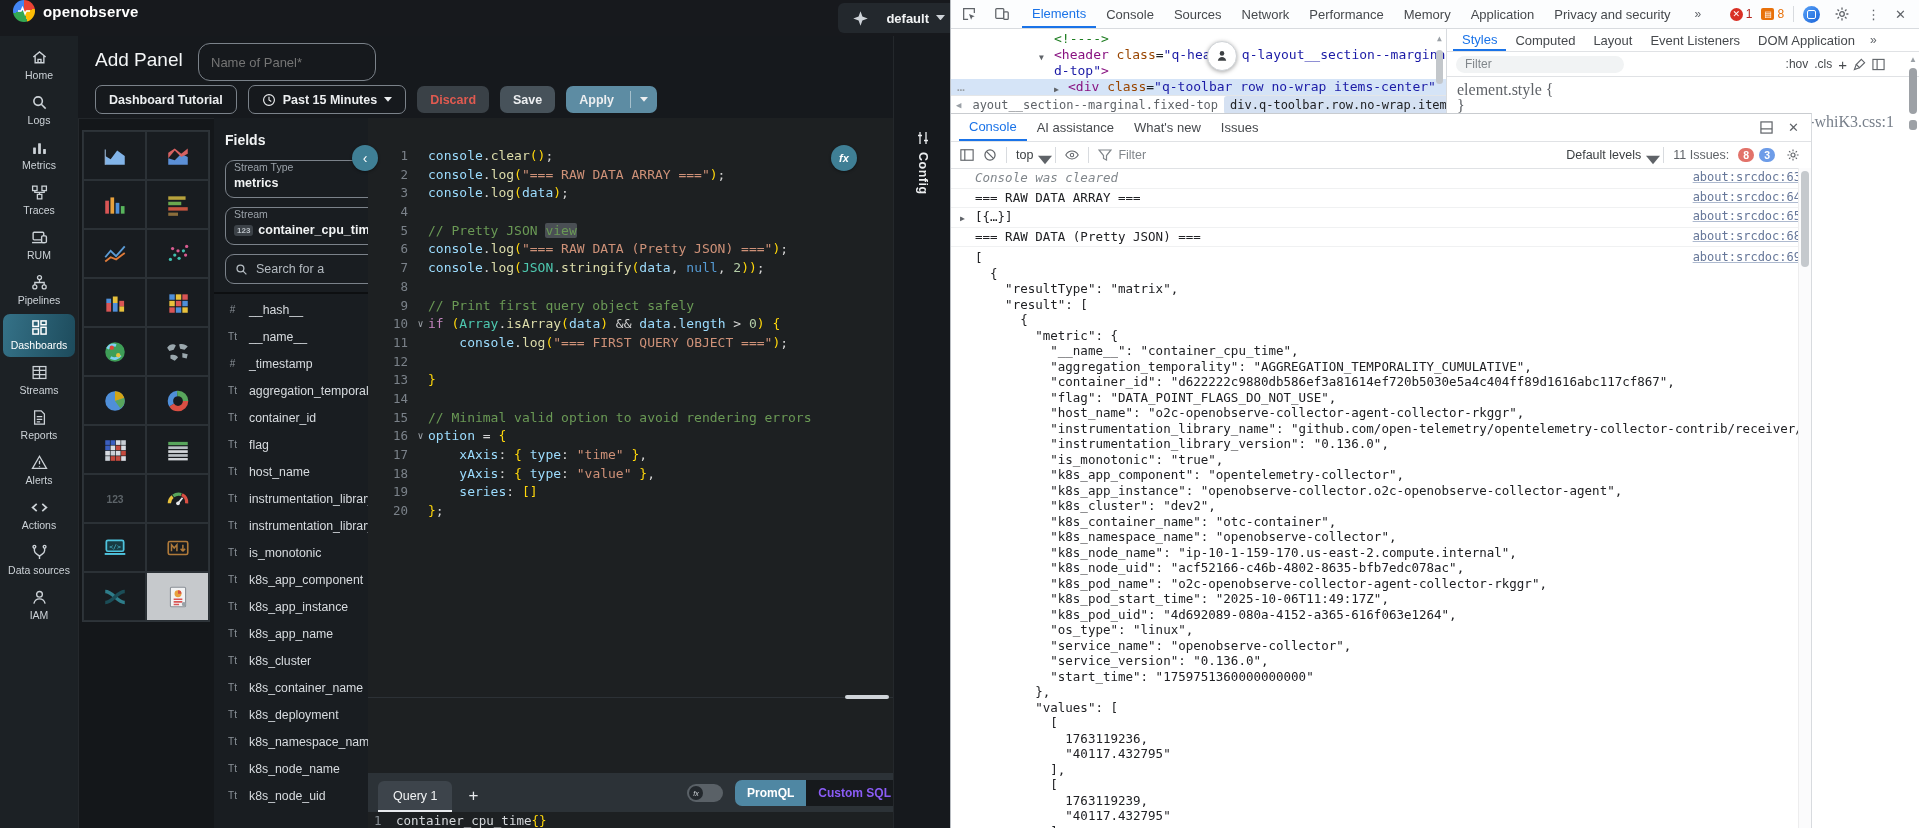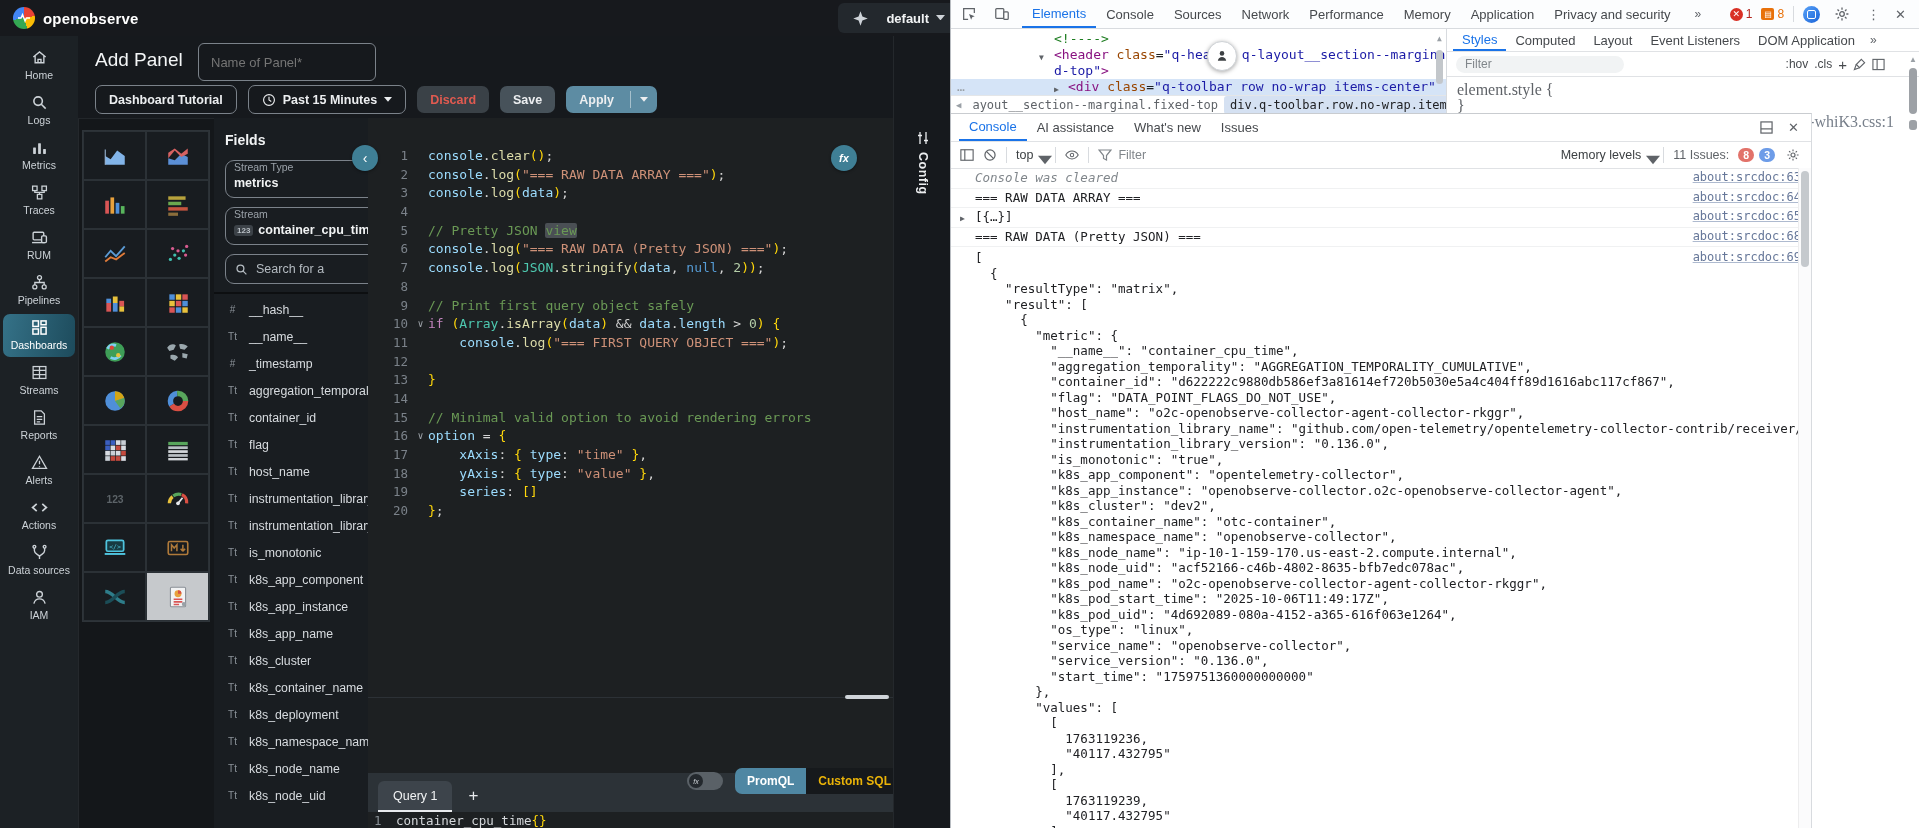--- a/index.html
+++ b/index.html
@@ -1,36 +1,36 @@
 <!DOCTYPE html>
 <html><head>
 <meta charset="utf-8">
 <style>
   html,body{margin:0;padding:0}
   body{position:relative;width:1919px;height:828px;overflow:hidden;background:#fff;
        font-family:"Liberation Sans",sans-serif;-webkit-font-smoothing:antialiased}
   svg{display:block}
   
   #app{position:absolute;left:0;top:0;width:950px;height:828px;background:#14171a;color:#e8eaed}
-  .topbar{position:absolute;left:0;top:0;width:1132px;height:36px;background:#17191d;border-bottom:1px solid #24282c;display:flex;align-items:center}
+  .topbar{position:absolute;left:0;top:0;width:1132px;height:36px;background:#17191d;border-bottom:1px solid #24282c;display:flex;align-items:flex-start}
   .logo{display:flex;align-items:center;gap:8px;padding-left:13px}
   .logo-mark{width:22px;height:22px;border-radius:50%;background:conic-gradient(#ea4335 0 22%,#fbbc05 22% 45%,#34a853 45% 72%,#4285f4 72% 100%);display:flex;align-items:center;justify-content:center}
   .logo-mark svg{width:14px;height:10px}
   .logo-text{font-weight:bold;font-size:15px;color:#fff;letter-spacing:.2px}
   .tb-cluster{position:absolute;right:3px;top:3px;height:30px;background:#23282d;border-radius:6px;display:flex;align-items:center;gap:17px;padding:0 14px}
   .tb-icon{width:17px;height:17px;color:#ced3d8;display:flex;align-items:center;justify-content:center}
   .org-select{display:flex;gap:7px;align-items:center;font-size:13px;font-weight:bold;color:#f1f3f4}
   .org-select .cr{width:9px;height:6px;color:#ced3d8}
   .nav{position:absolute;left:0;top:36px;width:78px;bottom:0;background:#1c2125;border-right:1px solid #24282c;display:flex;flex-direction:column;padding:8px 0 0;gap:2px}
   .nav-item{display:flex;flex-direction:column;align-items:center;gap:4px;padding:5px 1px 6px;margin:0 3px;border-radius:7px;color:#ccd2d7;font-size:10.5px;line-height:11px;text-align:center}
   .nav-item svg{width:17px;height:17px}
   .nav-item.active{background:linear-gradient(100deg,#357288,#1d4b5c);color:#fff}
   .phead{position:absolute;left:78px;top:36px;width:872px;height:82px;background:#16191d;border-bottom:1px solid #22262a}
   .ph-title{position:absolute;left:17px;top:13px;font-size:19px;color:#f4f6f7}
-  .ph-name{position:absolute;left:120px;top:7px;width:152px;height:36px;border:1px solid #7b828a;border-radius:6px;background:transparent;color:#a6adb3;font-size:13px;padding:0 12px;outline:none;font-family:"Liberation Sans",sans-serif}
+  .ph-name{position:absolute;left:120px;top:7px;width:152px;height:36px;border:1px solid #7b828a;border-radius:12px;background:transparent;color:#a6adb3;font-size:13px;padding:0 12px;outline:none;font-family:"Liberation Sans",sans-serif}
   .ph-row{position:absolute;left:17px;top:49px;display:flex;gap:11px;align-items:center}
   .btn{height:27px;border-radius:7px;display:flex;align-items:center;gap:7px;padding:0 13px;font-size:12.5px;font-weight:bold;color:#eceef0;background:transparent;border:1px solid #7b828a;white-space:nowrap}
   .btn .ic{width:14px;height:14px}
   .btn .cr{width:8px;height:5px}
   .btn.filled{border:none;background:#47525a}
   .btn.discard{border:none;background:#3a4147;color:#e05a50}
   .btn.apply{border:none;background:#5d8ca3;padding-right:0}
   .apply-caret{display:flex;align-items:center;border-left:1px solid rgba(255,255,255,.45);padding:0 9px;margin-left:9px;height:17px}
   
   .chart-grid{position:absolute;left:82px;top:130px;display:grid;grid-template-columns:63px 63px;grid-auto-rows:49px;background:#181c20;border:1px solid #2e3439}
@@ -61,26 +61,26 @@
   .sel{background:#4a4f54;border-radius:2px}
   .ed-divider{position:absolute;left:368px;top:697px;width:525px;border-top:1px solid #2c3136}
   .ed-handle{position:absolute;left:845px;top:695px;width:44px;height:4px;background:#cfd4d9;border-radius:2px}
   .collapse-circle{position:absolute;width:26px;height:26px;border-radius:50%;background:#3f7f95;color:#fff;display:flex;align-items:center;justify-content:center;font-size:14px;box-shadow:0 1px 3px rgba(0,0,0,.4)}
   #collapse-left{left:352px;top:145px}
   #fx-circle{left:831px;top:145px;font-size:11px;font-style:italic;font-weight:bold}
   
   .querybar{position:absolute;left:368px;top:773px;width:525px;height:39px;background:#2c3237;display:flex;align-items:flex-end;padding:0 10px;gap:16px}
   .q-tab{background:#3d444b;border-radius:6px 6px 0 0;height:31px;display:flex;align-items:center;padding:0 15px;font-size:12.5px;color:#f1f3f4;border-bottom:2px solid #e8eaed;box-sizing:border-box}
   .q-add{font-size:17px;color:#e8eaed;padding-bottom:6px}
-  .q-right{margin-left:auto;display:flex;align-items:center;gap:12px;padding-bottom:18px}
+  .q-right{margin-left:auto;display:flex;align-items:center;gap:12px;padding-bottom:6px}
   .fx-toggle{width:36px;height:18px;background:#5a6167;border-radius:10px;position:relative}
   .fx-knob{position:absolute;left:2px;top:2px;width:14px;height:14px;border-radius:50%;background:#23282d;color:#cfd4d9;font-size:7px;font-style:italic;display:flex;align-items:center;justify-content:center}
   .q-seg{display:flex;border-radius:7px;overflow:hidden}
   .q-seg .promql{background:#4f87a3;color:#fff;padding:6px 12px;font-size:12px;font-weight:bold}
-  .q-seg .sql{background:#16191c;color:#eab308;padding:6px 12px;font-size:12px;font-weight:bold}
+  .q-seg .sql{background:#16191c;color:#8b5cf6;padding:6px 12px;font-size:12px;font-weight:bold}
   .promql-line{position:absolute;left:368px;top:812px;width:525px;height:16px;background:#1d2022;font-family:"DejaVu Sans Mono",monospace;font-size:12.5px;color:#d4d7da;display:flex;align-items:center}
   .pq-num{width:22px;color:#878e94;padding-left:6px;flex:none}
   
   .config-strip{position:absolute;left:893px;top:36px;width:57px;bottom:0;background:#16191d;border-left:1px solid #24282c}
   .config-tab{margin-top:95px;display:flex;flex-direction:column;align-items:center;gap:7px;color:#eceef0}
   .config-tab svg{width:14px;height:14px}
   .config-tab .vtext{writing-mode:vertical-rl;font-size:12.5px;font-weight:bold;letter-spacing:.5px}
   
   #devtools{position:absolute;left:950px;top:0;width:969px;height:828px;background:#fff;color:#202124;font-size:13px;border-left:1px solid #b9bdc2}
   .dt-toolbar{height:28px;display:flex;align-items:center;border-bottom:1px solid #d8dbdf;background:#fcfdfe;padding:0 5px;gap:7px}
@@ -996,21 +996,21 @@
           </svg>
         <span class="vdiv"></span>
         <span class="c-filter">
           <svg viewBox="0 0 14 12" fill="none" stroke="currentColor" stroke-width="1.2">
               <path d="M1 1h12L8.5 6.5V11l-3-1.5V6.5z"></path>
             </svg>
           <span>Filter</span>
         </span>
         <span class="c-right">
           <span class="c-drop">
-            <span>Memory levels</span>
+            <span>Default levels</span>
             <span class="cr">
                 <svg viewBox="0 0 10 6" fill="currentColor">
                   <path d="M0 0h10L5 6z"></path>
                 </svg>
               </span>
           </span>
           <span class="vdiv"></span>
           <span>11 Issues:</span>
           <span id="issue-chips" style="display:flex;gap:5px">
               <span class="c-chip" style="background: rgb(226, 114, 106);">8</span>

